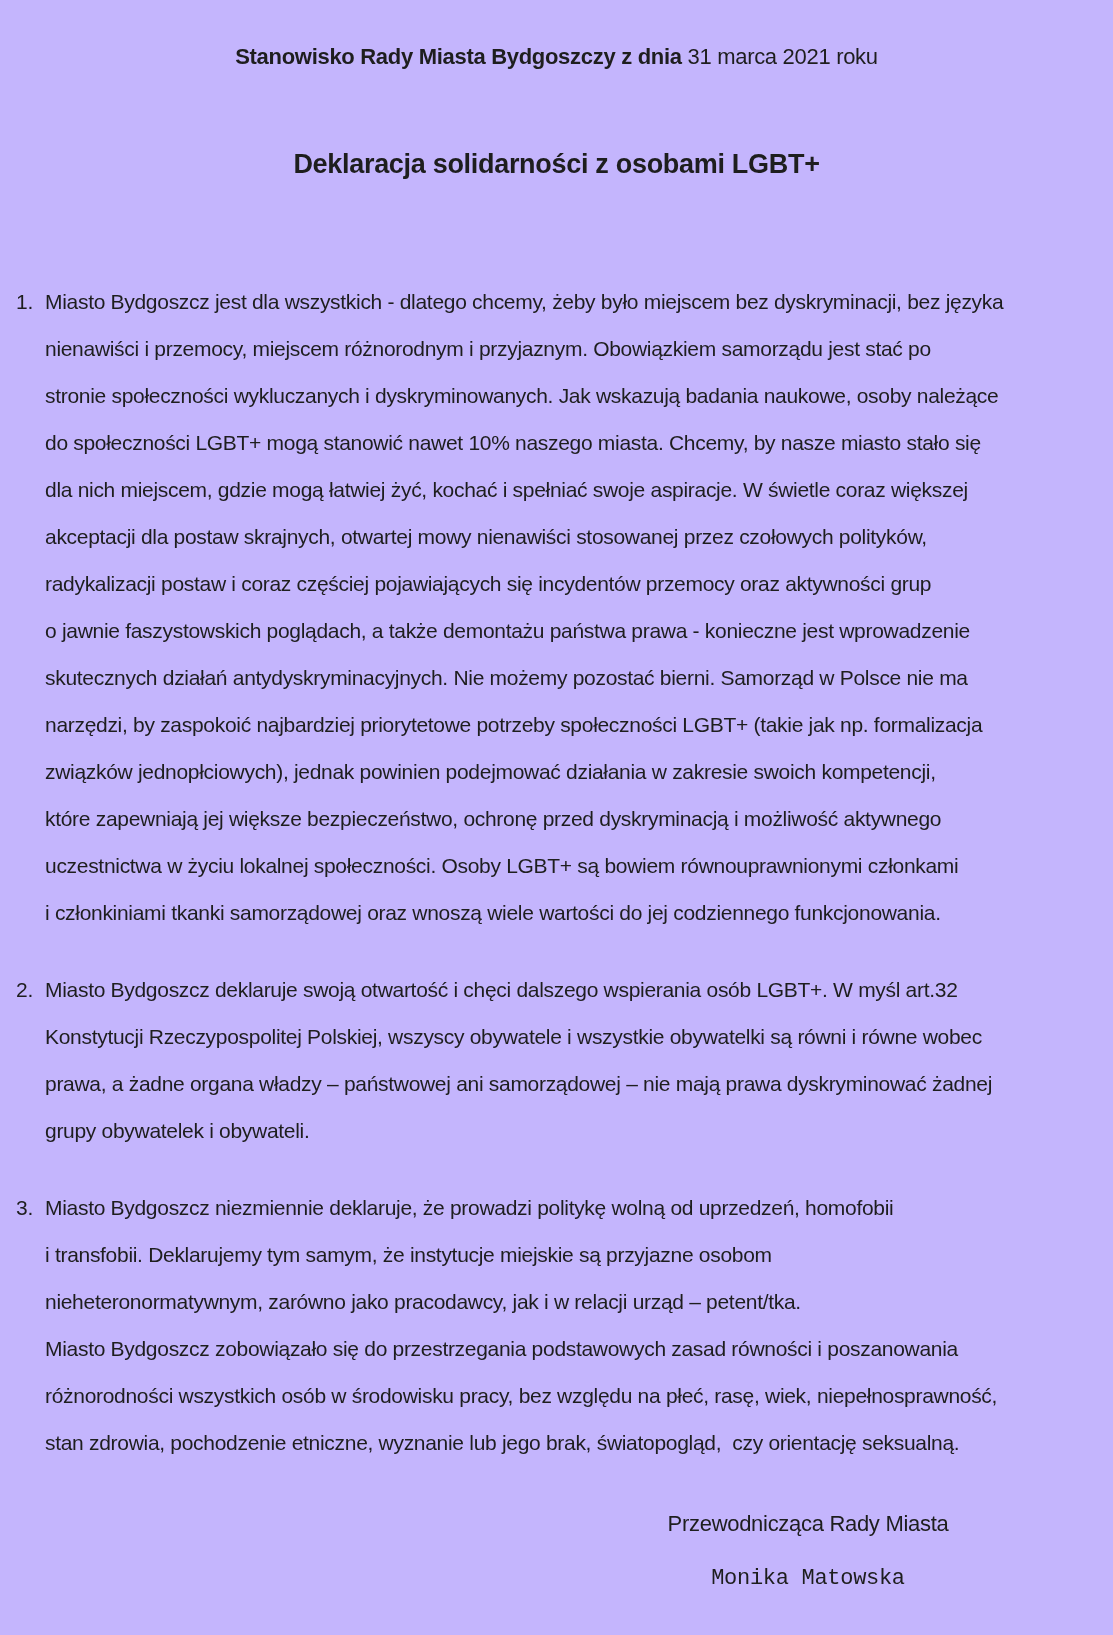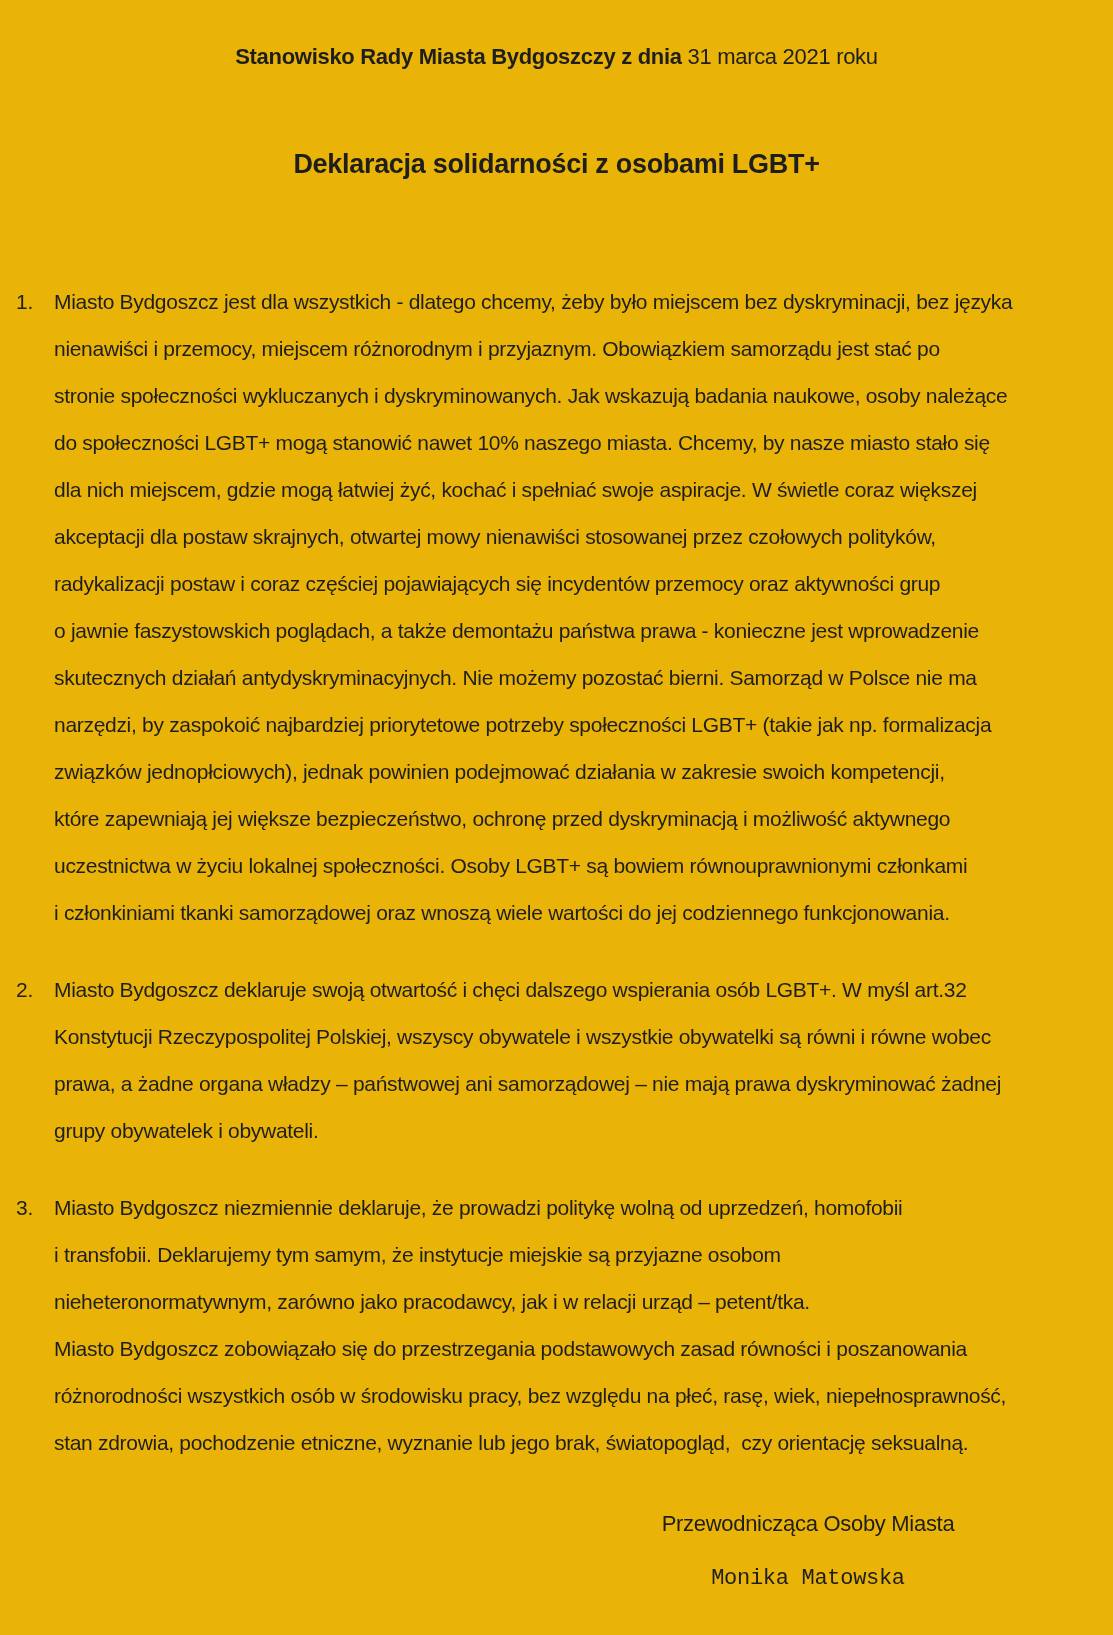--- a/index.html
+++ b/index.html
@@ -4,21 +4,21 @@
 <style>
   html, body {
     margin: 0;
     padding: 0;
     background: #ffffff;
   }
   .page {
     position: relative;
     width: 1113px;
     height: 1635px;
-    background: #eab308;
+    background: #c4b5fd;
     color: #1e1e1e;
     font-family: "Liberation Sans", "DejaVu Sans", sans-serif;
     overflow: hidden;
     letter-spacing: -0.3px;
   }
   .doc-title {
     margin: 0;
     padding-top: 42px;
     text-align: center;
     font-size: 22px;
@@ -49,21 +49,20 @@
     margin-top: 30px;
   }
   .item-number {
     font-size: 21px;
     line-height: 47px;
   }
   .item-text {
     white-space: pre;
     font-size: 21px;
     line-height: 47px;
-    margin-left: 9px;
   }
   .signature {
     position: absolute;
     top: 1500px;
     left: 608px;
     width: 400px;
     text-align: center;
     font-size: 22px;
   }
   .sig-role, .sig-name {
@@ -117,17 +116,17 @@
       <div class="item-text">Miasto Bydgoszcz niezmiennie deklaruje, że prowadzi politykę wolną od uprzedzeń, homofobii
 i transfobii. Deklarujemy tym samym, że instytucje miejskie są przyjazne osobom
 nieheteronormatywnym, zarówno jako pracodawcy, jak i w relacji urząd – petent/tka.
 Miasto Bydgoszcz zobowiązało się do przestrzegania podstawowych zasad równości i poszanowania
 różnorodności wszystkich osób w środowisku pracy, bez względu na płeć, rasę, wiek, niepełnosprawność,
 stan zdrowia, pochodzenie etniczne, wyznanie lub jego brak, światopogląd,  czy orientację seksualną.</div>
     </li>
   </ol>
 
   <div class="signature">
-    <p class="sig-role">Przewodnicząca Osoby Miasta</p>
+    <p class="sig-role">Przewodnicząca Rady Miasta</p>
     <p class="sig-name">Monika Matowska</p>
   </div>
 
 </div>
 
 </body></html>

